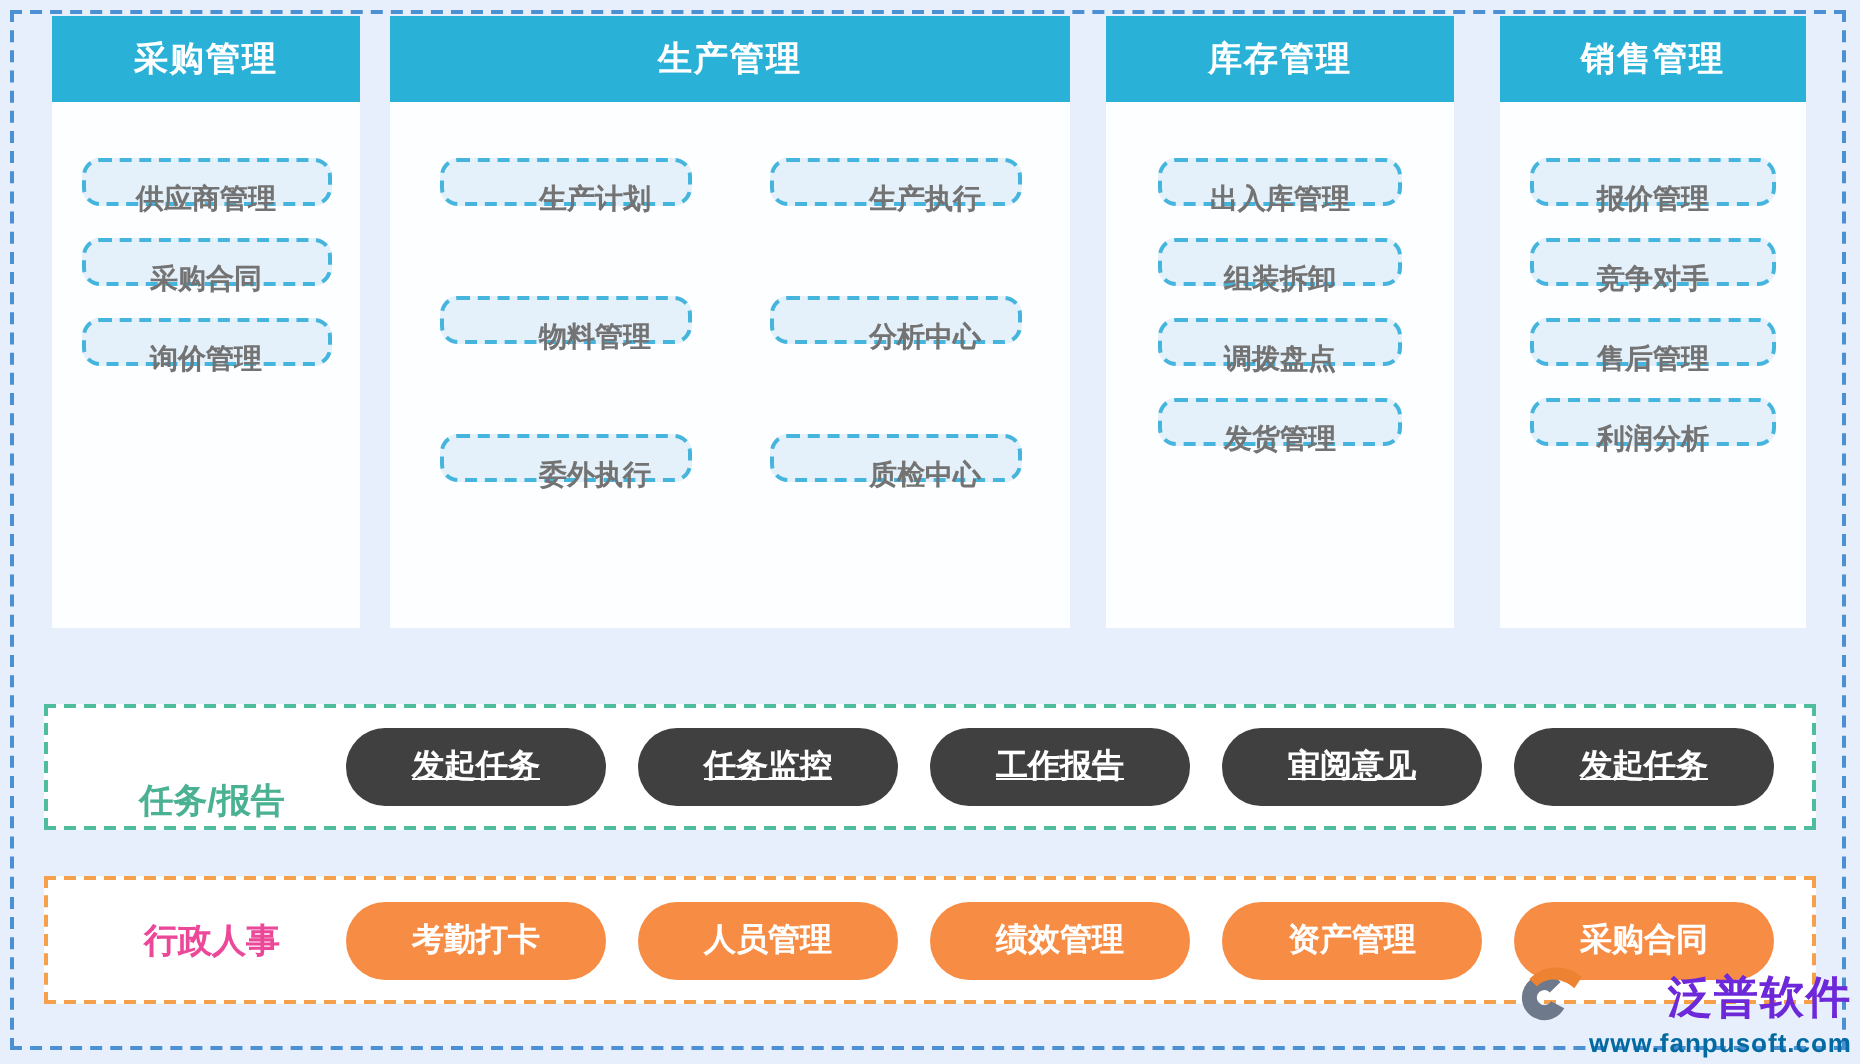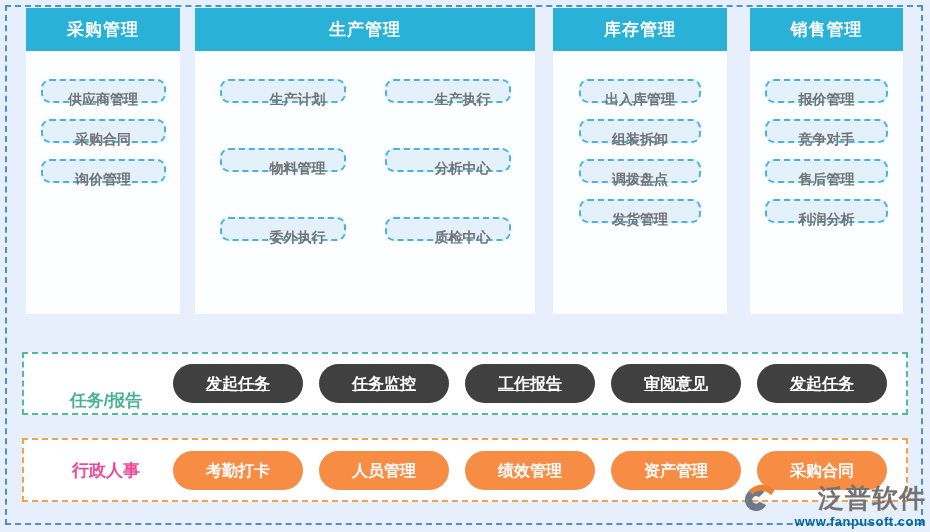--- a/index.html
+++ b/index.html
@@ -40,21 +40,21 @@
   .band-hr .band-label{color:#ec4899;}
   .pill-wrap{flex:1;display:flex;justify-content:space-between;margin-left:4px;}
   .pill{width:130px;height:39px;line-height:39px;border-radius:20px;text-align:center;
         color:#ffffff;font-size:16px;font-weight:bold;cursor:pointer;}
   .band-tasks .pill{background:#404040;text-decoration:underline;}
   .band-hr .pill{background:#f78c45;}
 
   
   .logo{position:absolute;right:4px;bottom:3px;z-index:5;text-align:right;}
   .logo-top{display:flex;align-items:center;justify-content:flex-end;gap:2px;}
-  .logo-brand{color:#737373;font-size:26px;font-weight:bold;letter-spacing:1px;margin-left:40px;}
+  .logo-brand{color:#6d28d9;font-size:22px;font-weight:bold;letter-spacing:1px;margin-left:40px;}
   .logo-url{color:#0369a1;font-size:13px;font-weight:bold;letter-spacing:.5px;margin-top:-2px;}
 </style>
 </head>
 <body>
 
 <div class="page">
   <div class="frame"></div>
 
   <div class="panel panel-1">
     <div class="panel-header">采购管理</div>

